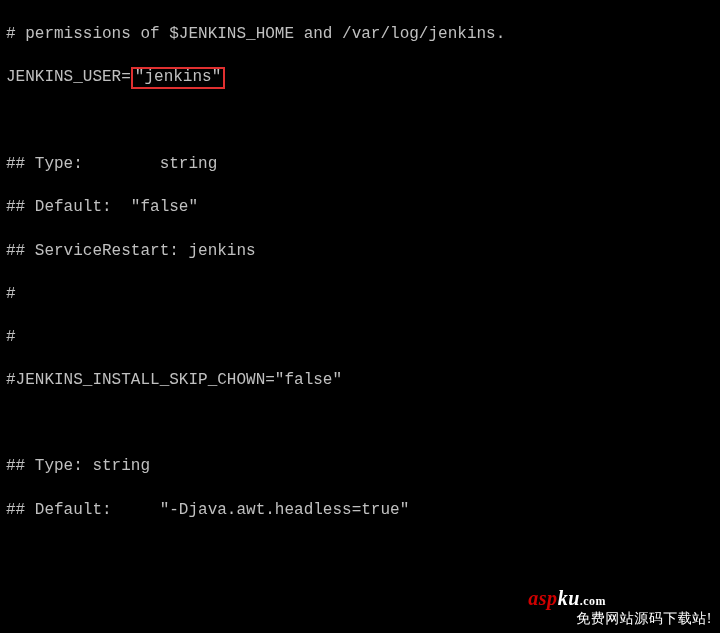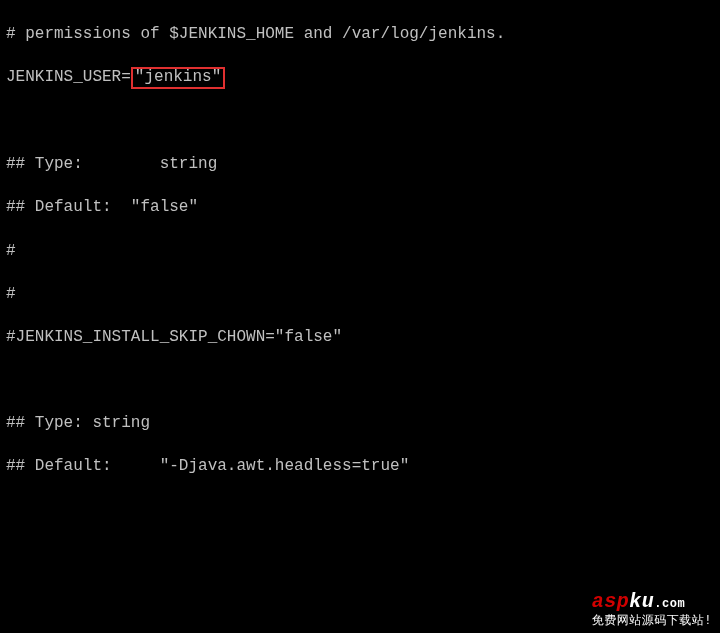--- a/index.html
+++ b/index.html
@@ -25,47 +25,49 @@
   .highlight-box {
     border: 2px solid #e03030;
     padding: 0px 2px 1px 2px;
     display: inline-block;
     line-height: 1.1;
   }
   .watermark {
     position: absolute;
     bottom: 4px;
     right: 8px;
-    font-family: Liberation Mono, monospace;
+    font-family: Liberation Serif, serif;
     font-size: 20px;
     font-weight: 700;
     font-style: italic;
     letter-spacing: 0.5px;
   }
   .wm-asp { color: #d00000; }
   .wm-ku  { color: #ffffff; }
   .wm-com { color: #ffffff; font-size: 12px; font-style: normal; font-weight: 700; }
   .wm-sub {
     display: block;
     color: #ffffff;
-    font-size: 12px;
+    font-size: 14px;
     font-style: normal;
     font-weight: 400;
     margin-top: -2px;
+    margin-left: 48px;
   }
 </style>
 </head>
 <body>
 
 <div class="terminal">
 <div class="line"># permissions of $JENKINS_HOME and /var/log/jenkins.</div>
 <div class="line"><span>JENKINS_USER=</span><span class="highlight-box">"jenkins"</span></div>
 <div class="line"> </div>
 <div class="line">## Type:        string</div>
 <div class="line">## Default:  "false"</div>
+<div class="line">## ServiceRestart: jenkins</div>
 <div class="line">#</div>
 <div class="line">#</div>
 <div class="line">#JENKINS_INSTALL_SKIP_CHOWN="false"</div>
 <div class="line"> </div>
 <div class="line">## Type: string</div>
 <div class="line">## Default:     "-Djava.awt.headless=true"</div>
 
 
 
 

